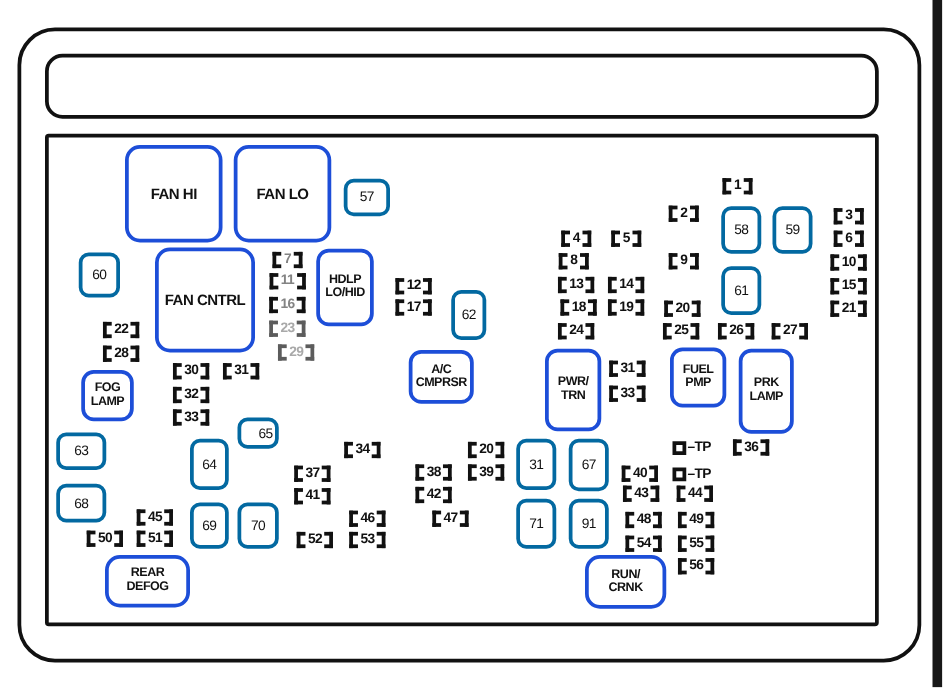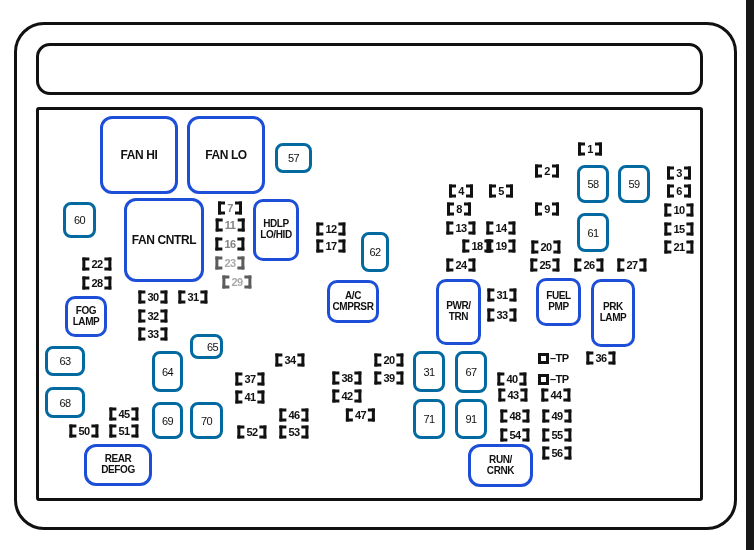--- a/index.html
+++ b/index.html
@@ -224,21 +224,21 @@
     <div class="cav mid" style="left: 230px; top: 244px;">
       <span class="br l"></span>
       <span class="n">16</span>
       <span class="br r"></span>
     </div>
     <div class="cav" style="left: 331px; top: 246px;">
       <span class="br l"></span>
       <span class="n">17</span>
       <span class="br r"></span>
     </div>
-    <div class="cav" style="left: 461px; top: 246px; padding-left: 32px;">
+    <div class="cav" style="left: 447px; top: 246px; padding-left: 32px;">
       <span class="br l"></span>
       <span class="n">18</span>
       <span class="br r"></span>
     </div>
     <div class="cav" style="left: 501px; top: 246px;">
       <span class="br l"></span>
       <span class="n">19</span>
       <span class="br r"></span>
     </div>
     <div class="cav" style="left: 546px; top: 247px;">

